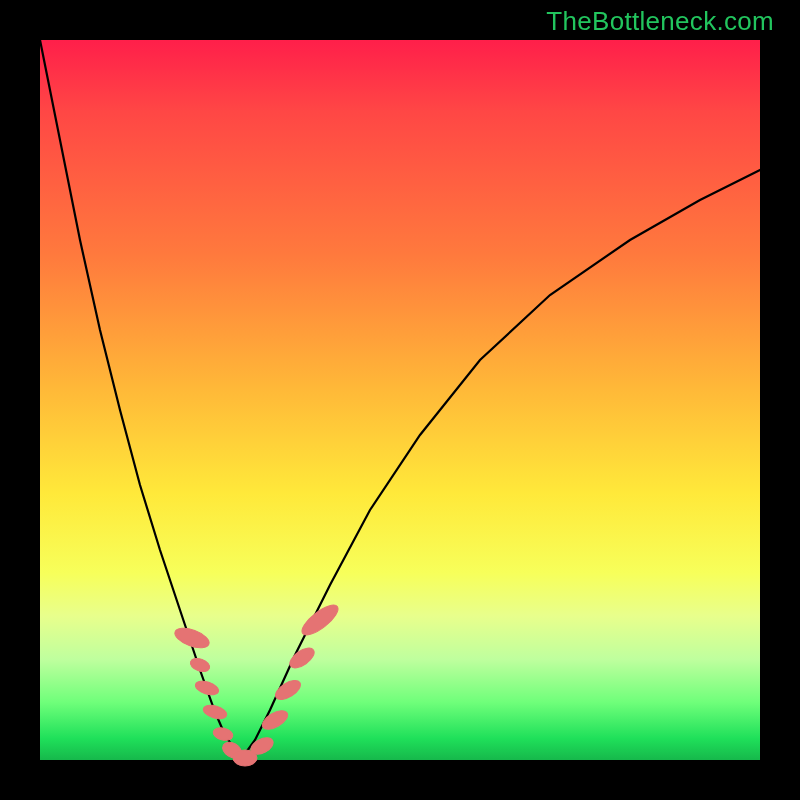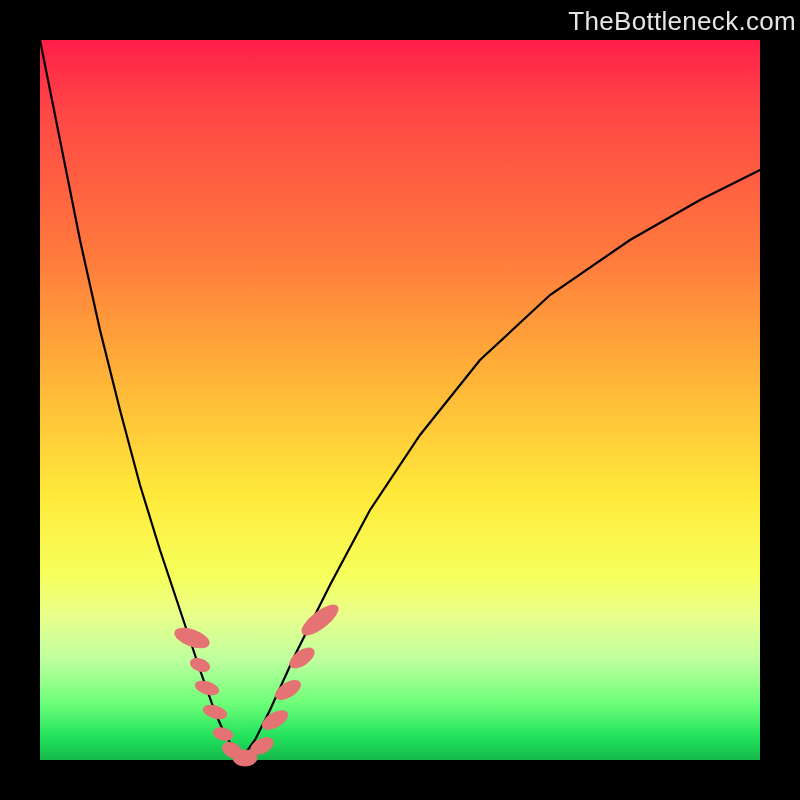--- a/index.html
+++ b/index.html
@@ -36,24 +36,24 @@
       #e8ff8c 80%,
       #bfff9e 86%,
       #6fff7a 92%,
       #1fe05a 97%,
       #16b84b 100%
     );
   }
   .watermark {
     position: absolute;
     top: 6px;
-    right: 4px;
+    right: 26px;
     font-family: Arial, Helvetica, sans-serif;
     font-size: 26px;
-    color: #e5e5e5;
+    color: #22c55e;
     letter-spacing: 0.3px;
   }
   svg.curve {
     position: absolute;
     left: 0;
     top: 0;
     width: 720px;
     height: 720px;
     overflow: visible;
   }

